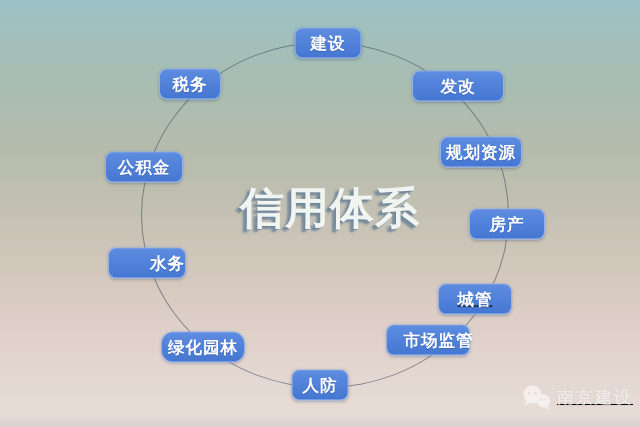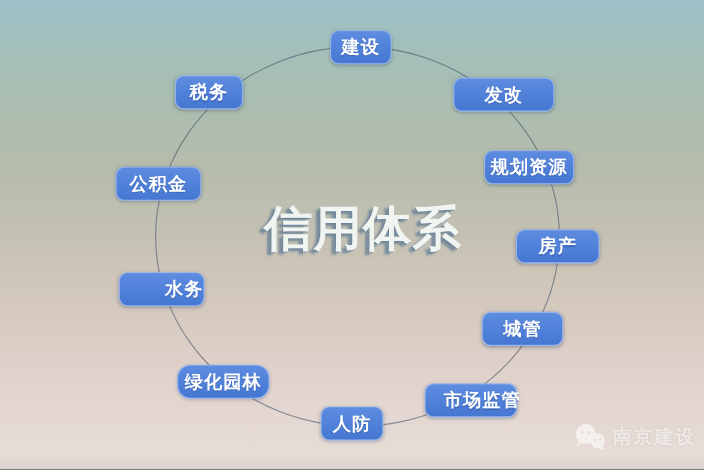--- a/index.html
+++ b/index.html
@@ -54,20 +54,21 @@
     white-space:nowrap;
     text-shadow:0 1px 1px rgba(40,70,130,0.35);
   }
   .watermark{
     position:absolute;
     right:7px;
     bottom:17px;
     display:flex;
     align-items:center;
     gap:5px;
+    text-decoration:underline;
   }
   .watermark-text{
     color:rgba(255,255,255,0.6);
     font-size:17px;
     font-weight:bold;
     letter-spacing:2px;
     white-space:nowrap;
     text-shadow:0 0 2px rgba(160,150,150,0.3);
   }
   .wechat-icon{opacity:0.62;display:block;}
@@ -75,36 +76,36 @@
 </head>
 <body>
 
 <div class="stage">
 
   <div class="ring" id="ring" style="left: 141px; top: 42px; width: 366px; height: 344px;"></div>
 
   <div class="title" style="left: 330px; top: 208px;">信用体系</div>
 
   <div id="nodes">
-      <div class="node" style="left: 328px; top: 43px; width: 56px;">
+      <div class="node" style="left: 328px; top: 43px; width: 67px;">
     <span class="node-label">建设</span>
   </div>
       <div class="node" style="left: 458px; top: 86px; width: 92px;">
     <span class="node-label">发改</span>
   </div>
       <div class="node" style="left: 481px; top: 152px; width: 82px;">
     <span class="node-label">规划资源</span>
   </div>
       <div class="node" style="left: 507px; top: 224px; width: 76px;">
     <span class="node-label">房产</span>
   </div>
-      <div class="node" style="left: 475px; top: 299px; width: 74px;">
+      <div class="node" style="left: 475px; top: 299px; width: 74px; text-decoration: underline;">
     <span class="node-label">城管</span>
   </div>
-      <div class="node" style="left: 428px; top: 364px; width: 84px; padding-left: 21px;">
+      <div class="node" style="left: 428px; top: 340px; width: 84px; padding-left: 21px;">
     <span class="node-label">市场监管</span>
   </div>
       <div class="node" style="left: 320px; top: 385px; width: 57px;">
     <span class="node-label">人防</span>
   </div>
       <div class="node" style="left: 203px; top: 347px; width: 84px; border-radius: 12px;">
     <span class="node-label">绿化园林</span>
   </div>
       <div class="node" style="left: 147px; top: 263px; width: 78px; justify-content: flex-end;">
     <span class="node-label">水务</span>

